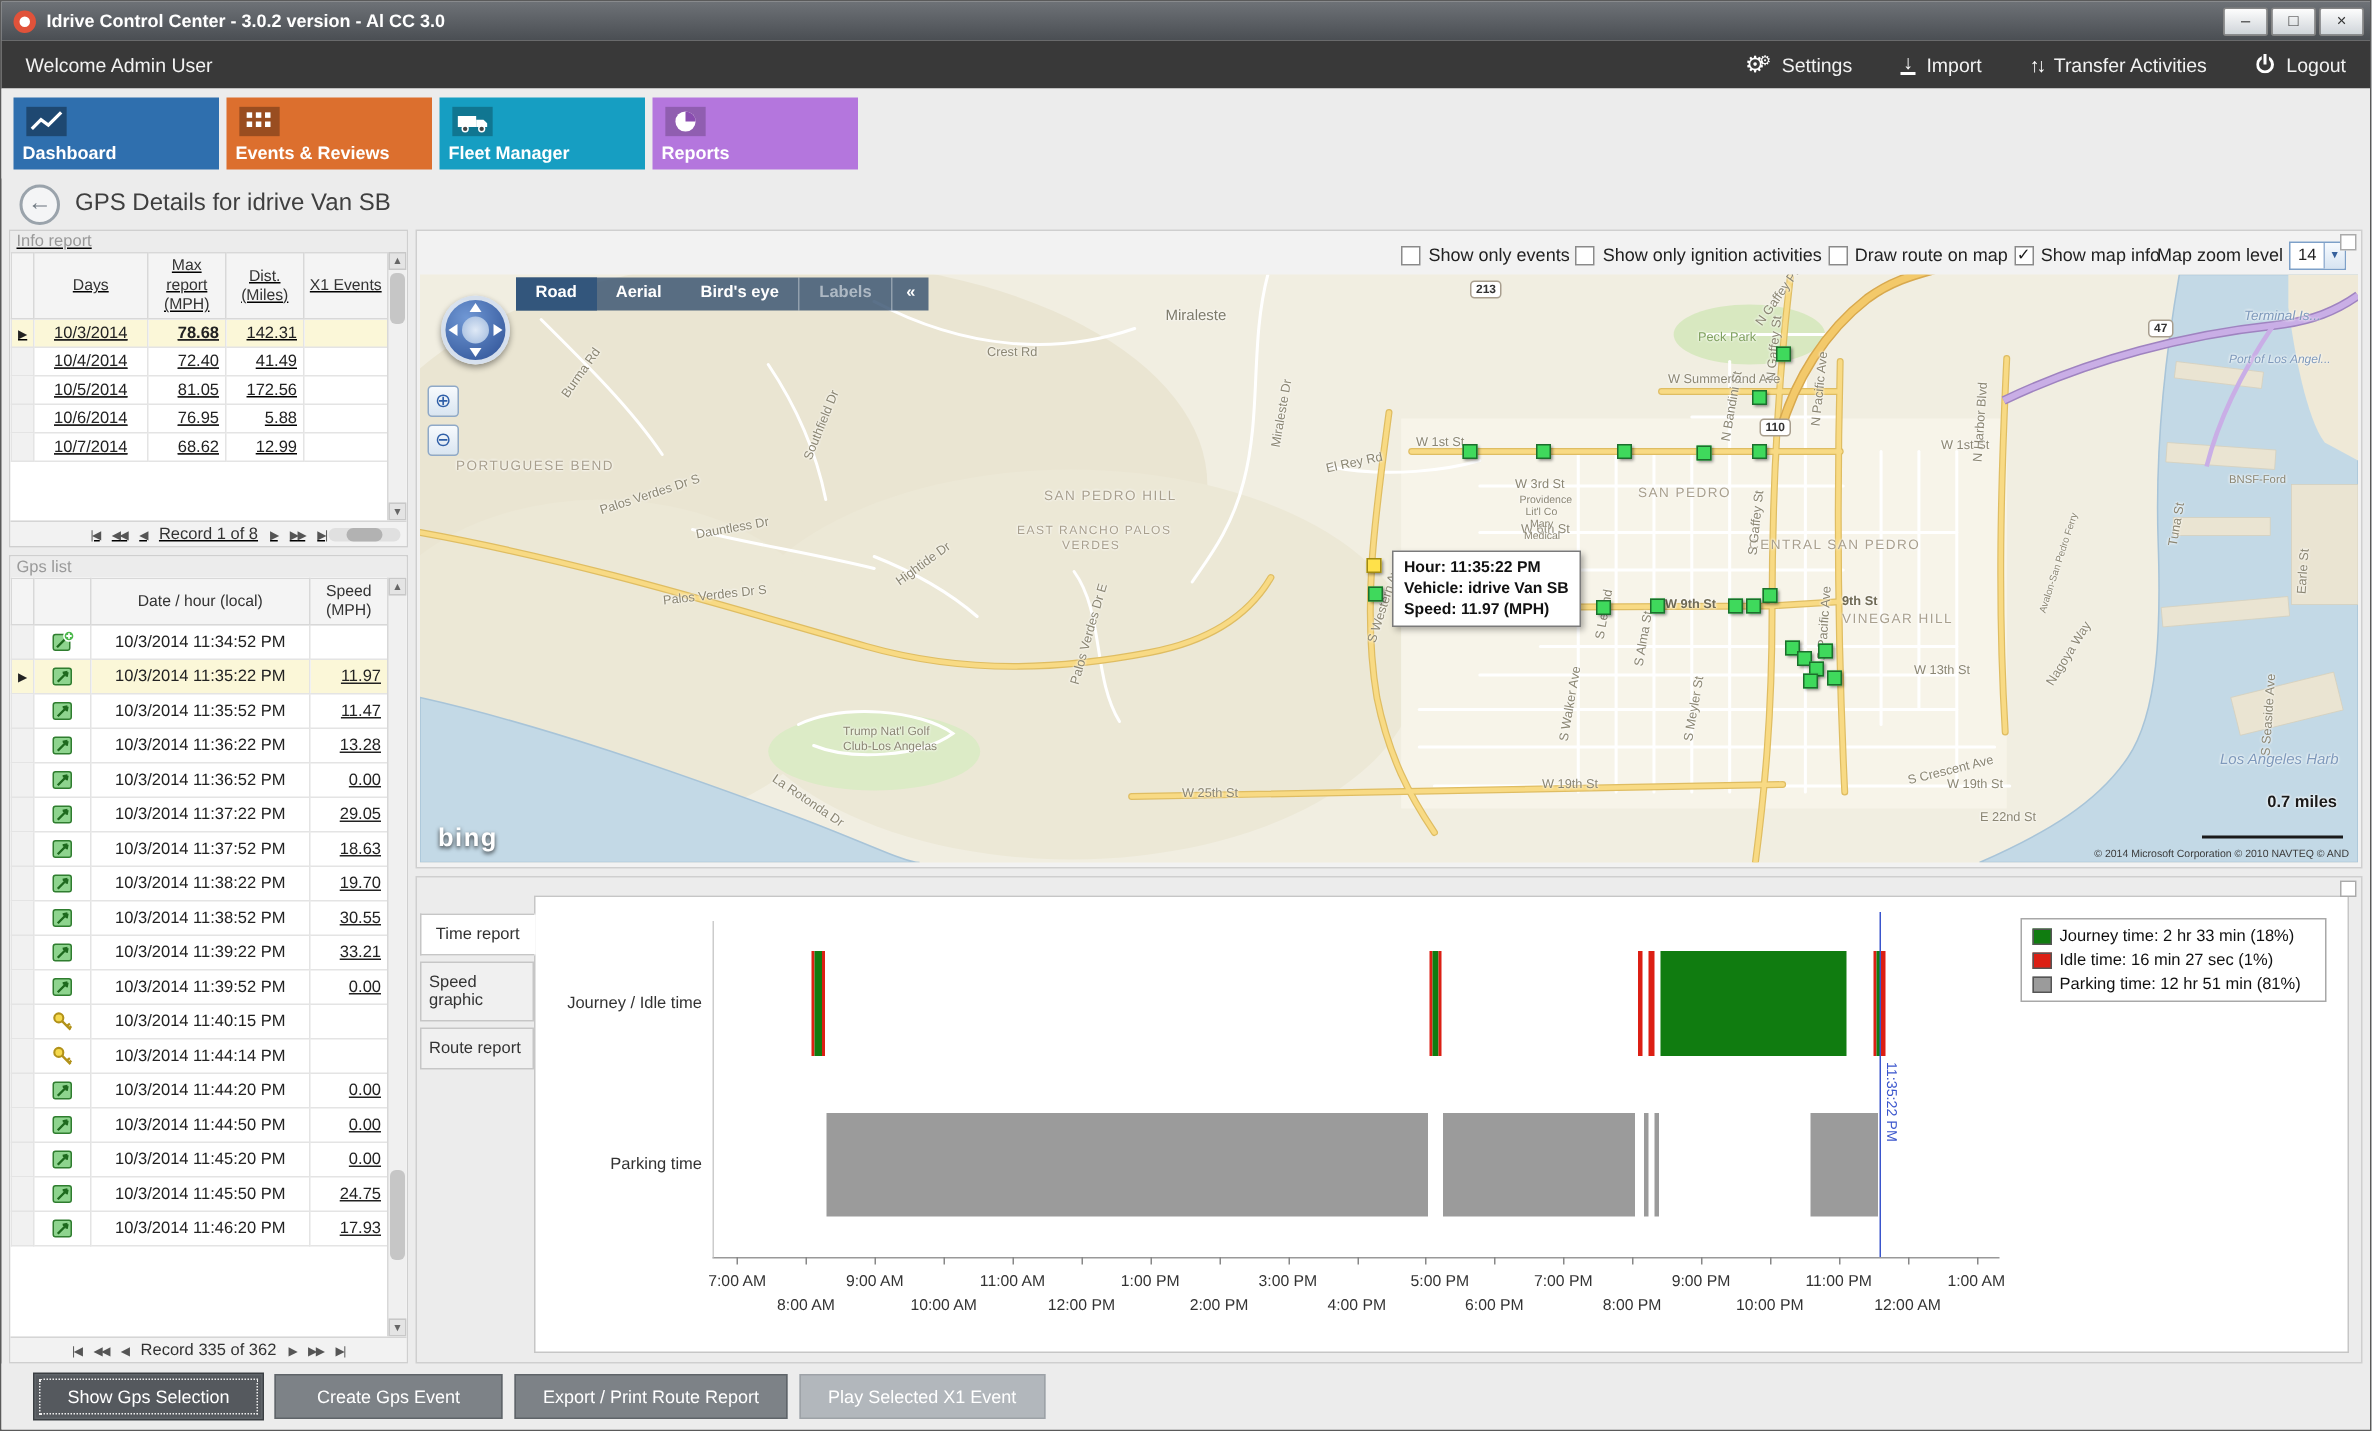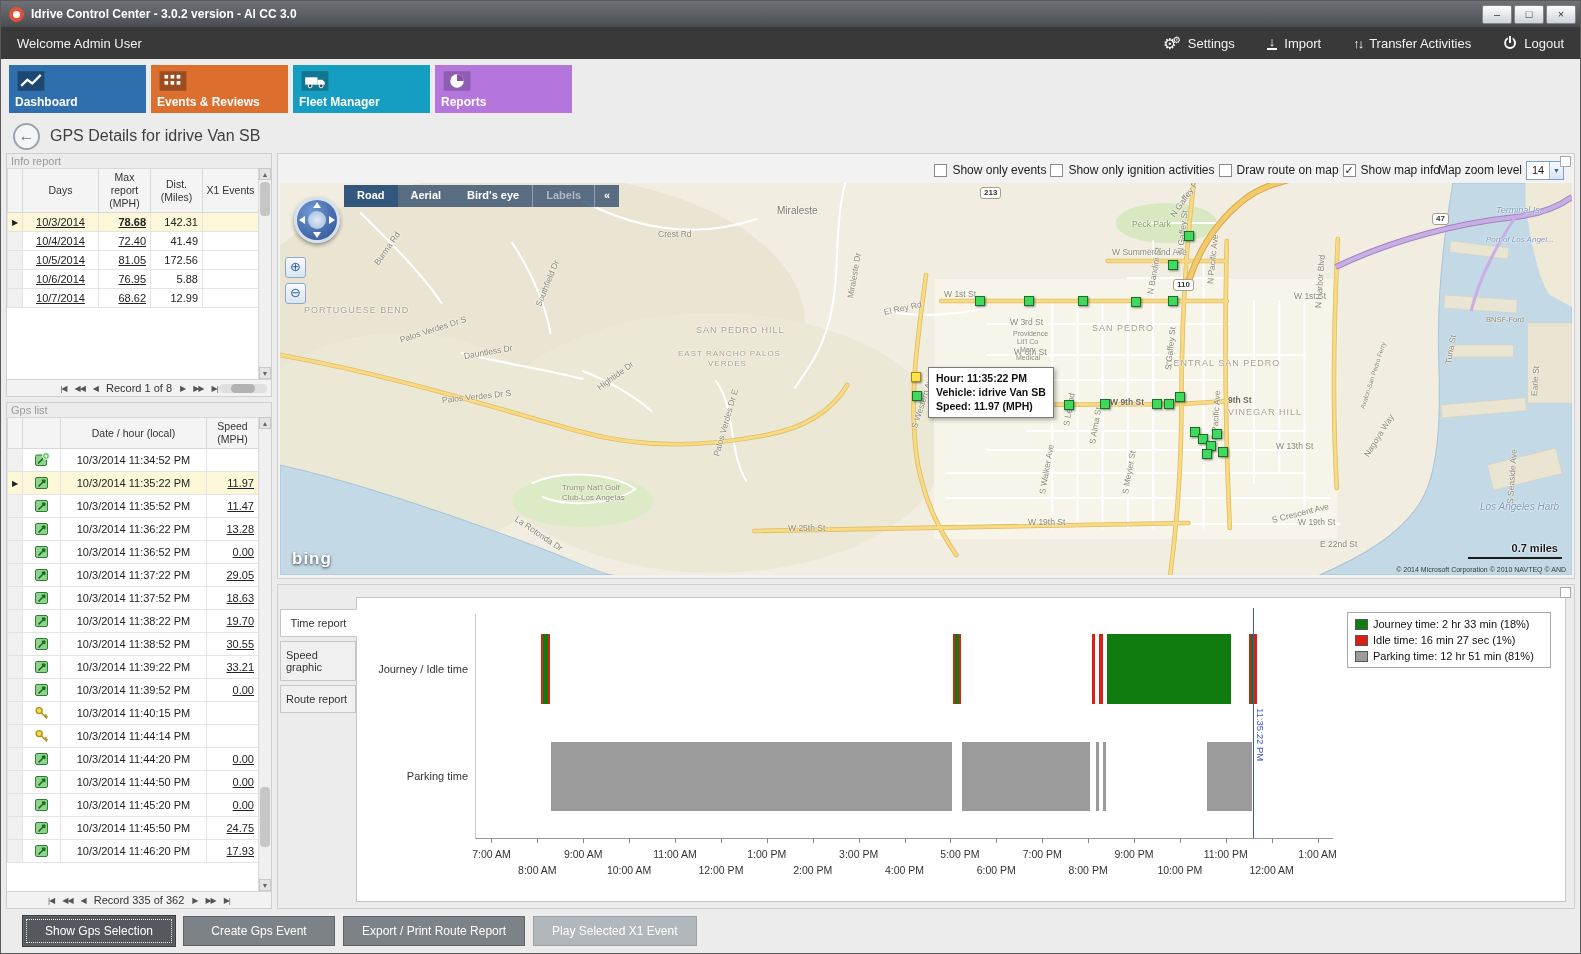--- a/index.html
+++ b/index.html
@@ -31,21 +31,21 @@
 .tile.selected{box-shadow:inset 0 0 0 2px rgba(255,255,255,.65),0 0 6px rgba(15,160,130,.95);}
 
 .pageheader{height:34px;display:flex;align-items:center;gap:10px;padding:0 12px;flex:none;}
 .back-btn{width:27px;height:27px;border-radius:50%;border:2px solid #9aa3ab;color:#6e7880;display:flex;align-items:center;justify-content:center;font-size:16px;font-weight:bold;cursor:pointer;background:#f4f5f6;}
 .page-title{font-size:16px;color:#3f3f3f;}
 
 .content{flex:1;display:flex;gap:5px;padding:0 5px;min-height:0;}
 .left-col{width:266px;display:flex;flex-direction:column;gap:5px;flex:none;min-height:0;}
 .group{border:1px solid #cfcfcf;background:#fdfdfd;position:relative;display:flex;flex-direction:column;min-height:0;}
 .group-title{font-size:11px;color:#999;padding:1px 4px;background:#ececec;flex:none;}
-.info-group{height:244px;flex:none;}
+.info-group{height:212px;flex:none;text-decoration:underline;}
 .gps-group{flex:1;}
 .table-host{position:relative;flex:1;overflow:hidden;padding-right:13px;background:#fff;}
 table.grid{border-collapse:collapse;width:100%;font-size:11px;background:#fff;table-layout:fixed;}
 .grid th{background:#f4f4f4;border:1px solid #d8d8d8;font-weight:normal;color:#333;white-space:pre-line;padding:2px 1px;font-size:10.5px;line-height:1.25;text-align:center;}
 .grid td{border:1px solid #e4e4e4;padding:1px 4px;height:19px;color:#222;overflow:hidden;white-space:nowrap;}
 .gps-grid td{height:23px;}
 .ind-col{background:#f1f1f1;border:1px solid #ddd;font-size:8px;color:#333;text-align:center;padding:0;}
 tr.sel td{background:#fbf7d8;}
 a.lnk{color:#222;text-decoration:underline;cursor:pointer;}
 a.lnk.bold{font-weight:bold;}
@@ -91,21 +91,21 @@
 .compass{position:absolute;left:14px;top:14px;width:46px;height:46px;border-radius:50%;background:radial-gradient(circle at 35% 30%,#6f97d4,#2c4f93);border:3px solid rgba(230,236,244,.9);box-shadow:0 2px 4px rgba(0,0,0,.4);z-index:4;cursor:pointer;}
 .compass::after{content:"";position:absolute;left:50%;top:50%;width:18px;height:18px;margin:-9px;border-radius:50%;background:radial-gradient(#dfe9f6,#9db8dd);}
 .c-arrow{position:absolute;width:0;height:0;border:4px solid transparent;}
 .c-n{left:50%;top:2px;margin-left:-4px;border-top:none;border-bottom:6px solid #fff;}
 .c-s{left:50%;bottom:2px;margin-left:-4px;border-bottom:none;border-top:6px solid #fff;}
 .c-w{top:50%;left:2px;margin-top:-4px;border-left:none;border-right:6px solid #fff;}
 .c-e{top:50%;right:2px;margin-top:-4px;border-right:none;border-left:6px solid #fff;}
 .map-zoom-btn{position:absolute;left:5px;width:21px;height:21px;background:linear-gradient(#f7fafd,#d9e5f1);border:1px solid #8fa9c8;border-radius:3px;color:#2f5fa8;font-size:13px;line-height:18px;text-align:center;z-index:4;cursor:pointer;}
 .mz-in{top:74px;} .mz-out{top:100px;}
 .bing-logo{position:absolute;left:12px;bottom:6px;color:#fff;font-size:17px;font-weight:bold;letter-spacing:1px;text-shadow:0 1px 3px rgba(0,0,0,.8);z-index:4;}
-.map-scale{position:absolute;right:10px;bottom:16px;font-size:11px;font-weight:bold;color:#1a1a1a;text-shadow:0 0 2px #fff,0 0 2px #fff;border-bottom:2px solid #1a1a1a;padding:0 4px 3px 44px;z-index:4;}
+.map-scale{position:absolute;right:10px;bottom:16px;font-size:11px;font-weight:bold;color:#1a1a1a;text-shadow:0 0 2px #fff,0 0 2px #fff;border-bottom:2px solid #1a1a1a;padding:0 4px 16px 44px;z-index:4;}
 .map-attrib{position:absolute;right:6px;bottom:2px;font-size:7px;color:#3a3a3a;z-index:4;}
 
 .chart-panel{flex:1;position:relative;display:flex;align-items:stretch;padding:12px 8px 6px 2px;background:#ececec;border:1px solid #cfcfcf;min-height:0;}
 .chart-tabs{width:76px;flex:none;display:flex;flex-direction:column;padding-top:12px;z-index:2;}
 .chart-tab{font-size:11px;color:#333;background:#f0f0f0;border:1px solid #c6c6c6;padding:7px 5px;margin-bottom:4px;cursor:pointer;}
 .chart-tab.active{background:#fff;border-right-color:#fff;margin-right:-1px;position:relative;z-index:3;text-align:center;}
 .chart-box{flex:1;background:#fff;border:1px solid #c6c6c6;position:relative;min-width:0;}
 .plot{position:absolute;left:118px;right:232px;top:16px;bottom:62px;border-left:1px solid #ccc;border-bottom:1px solid #999;}
 .band{position:absolute;left:0;right:0;}
 .band0{top:9%;height:31%;}

